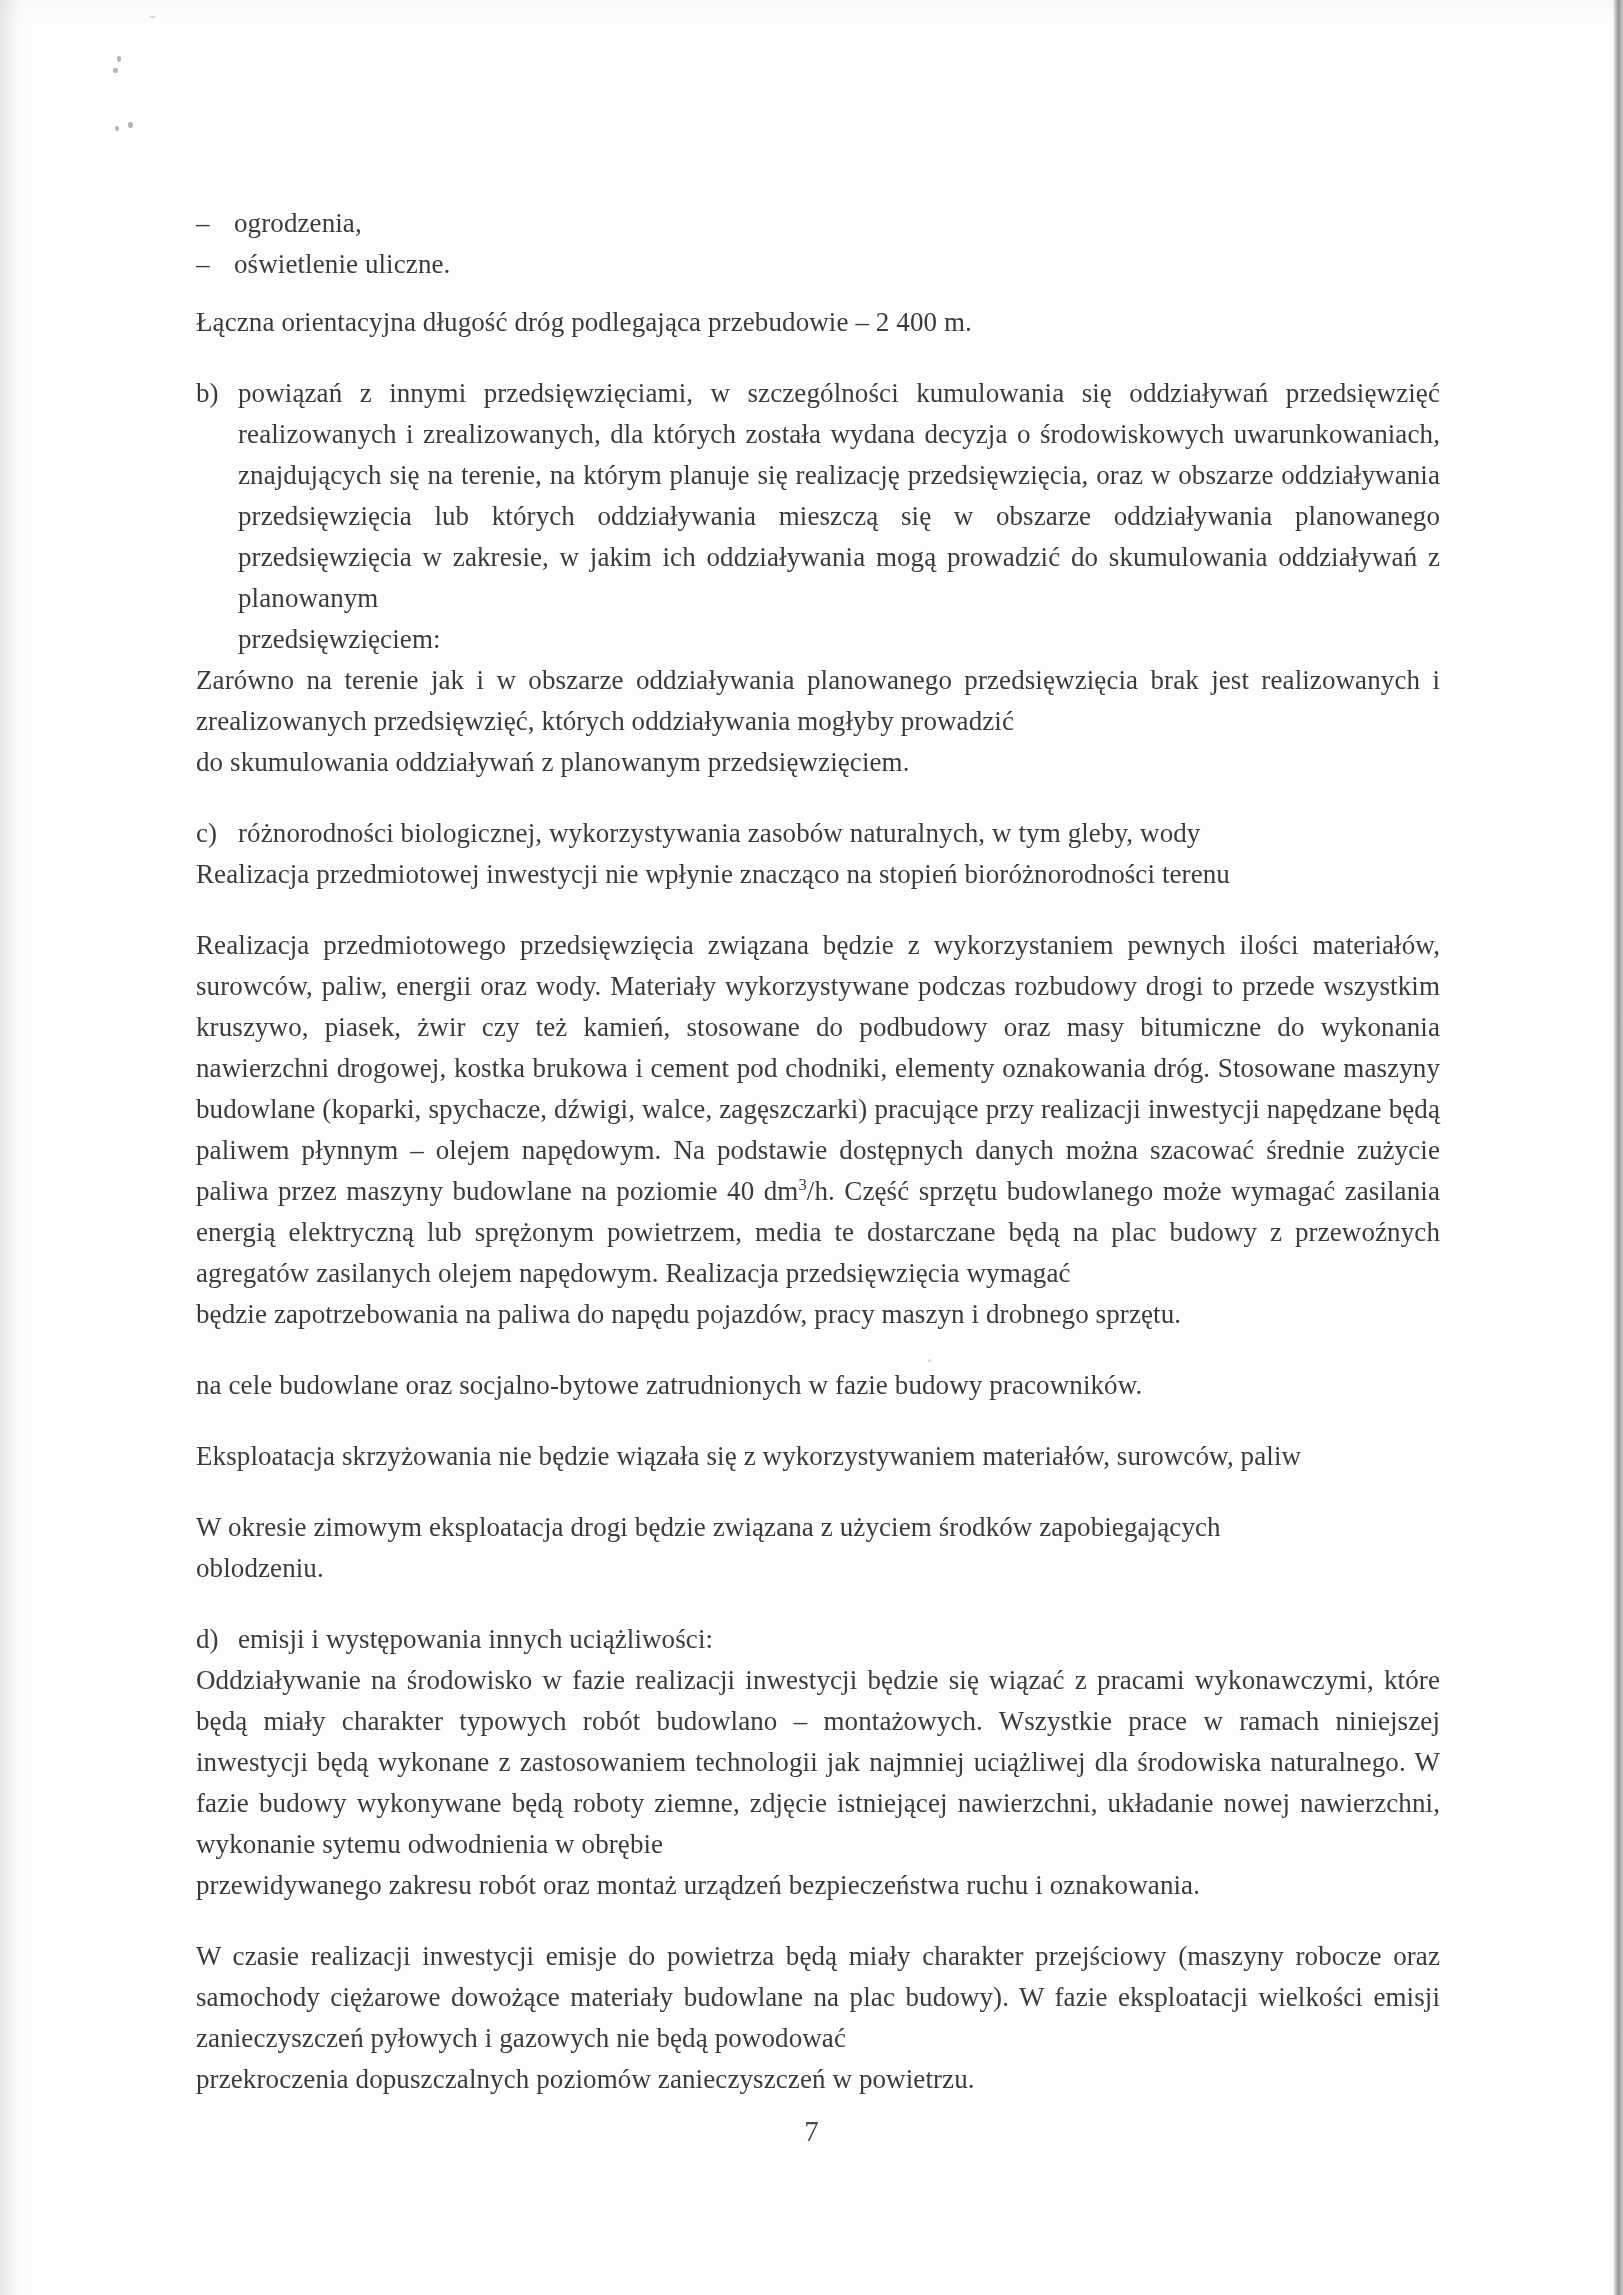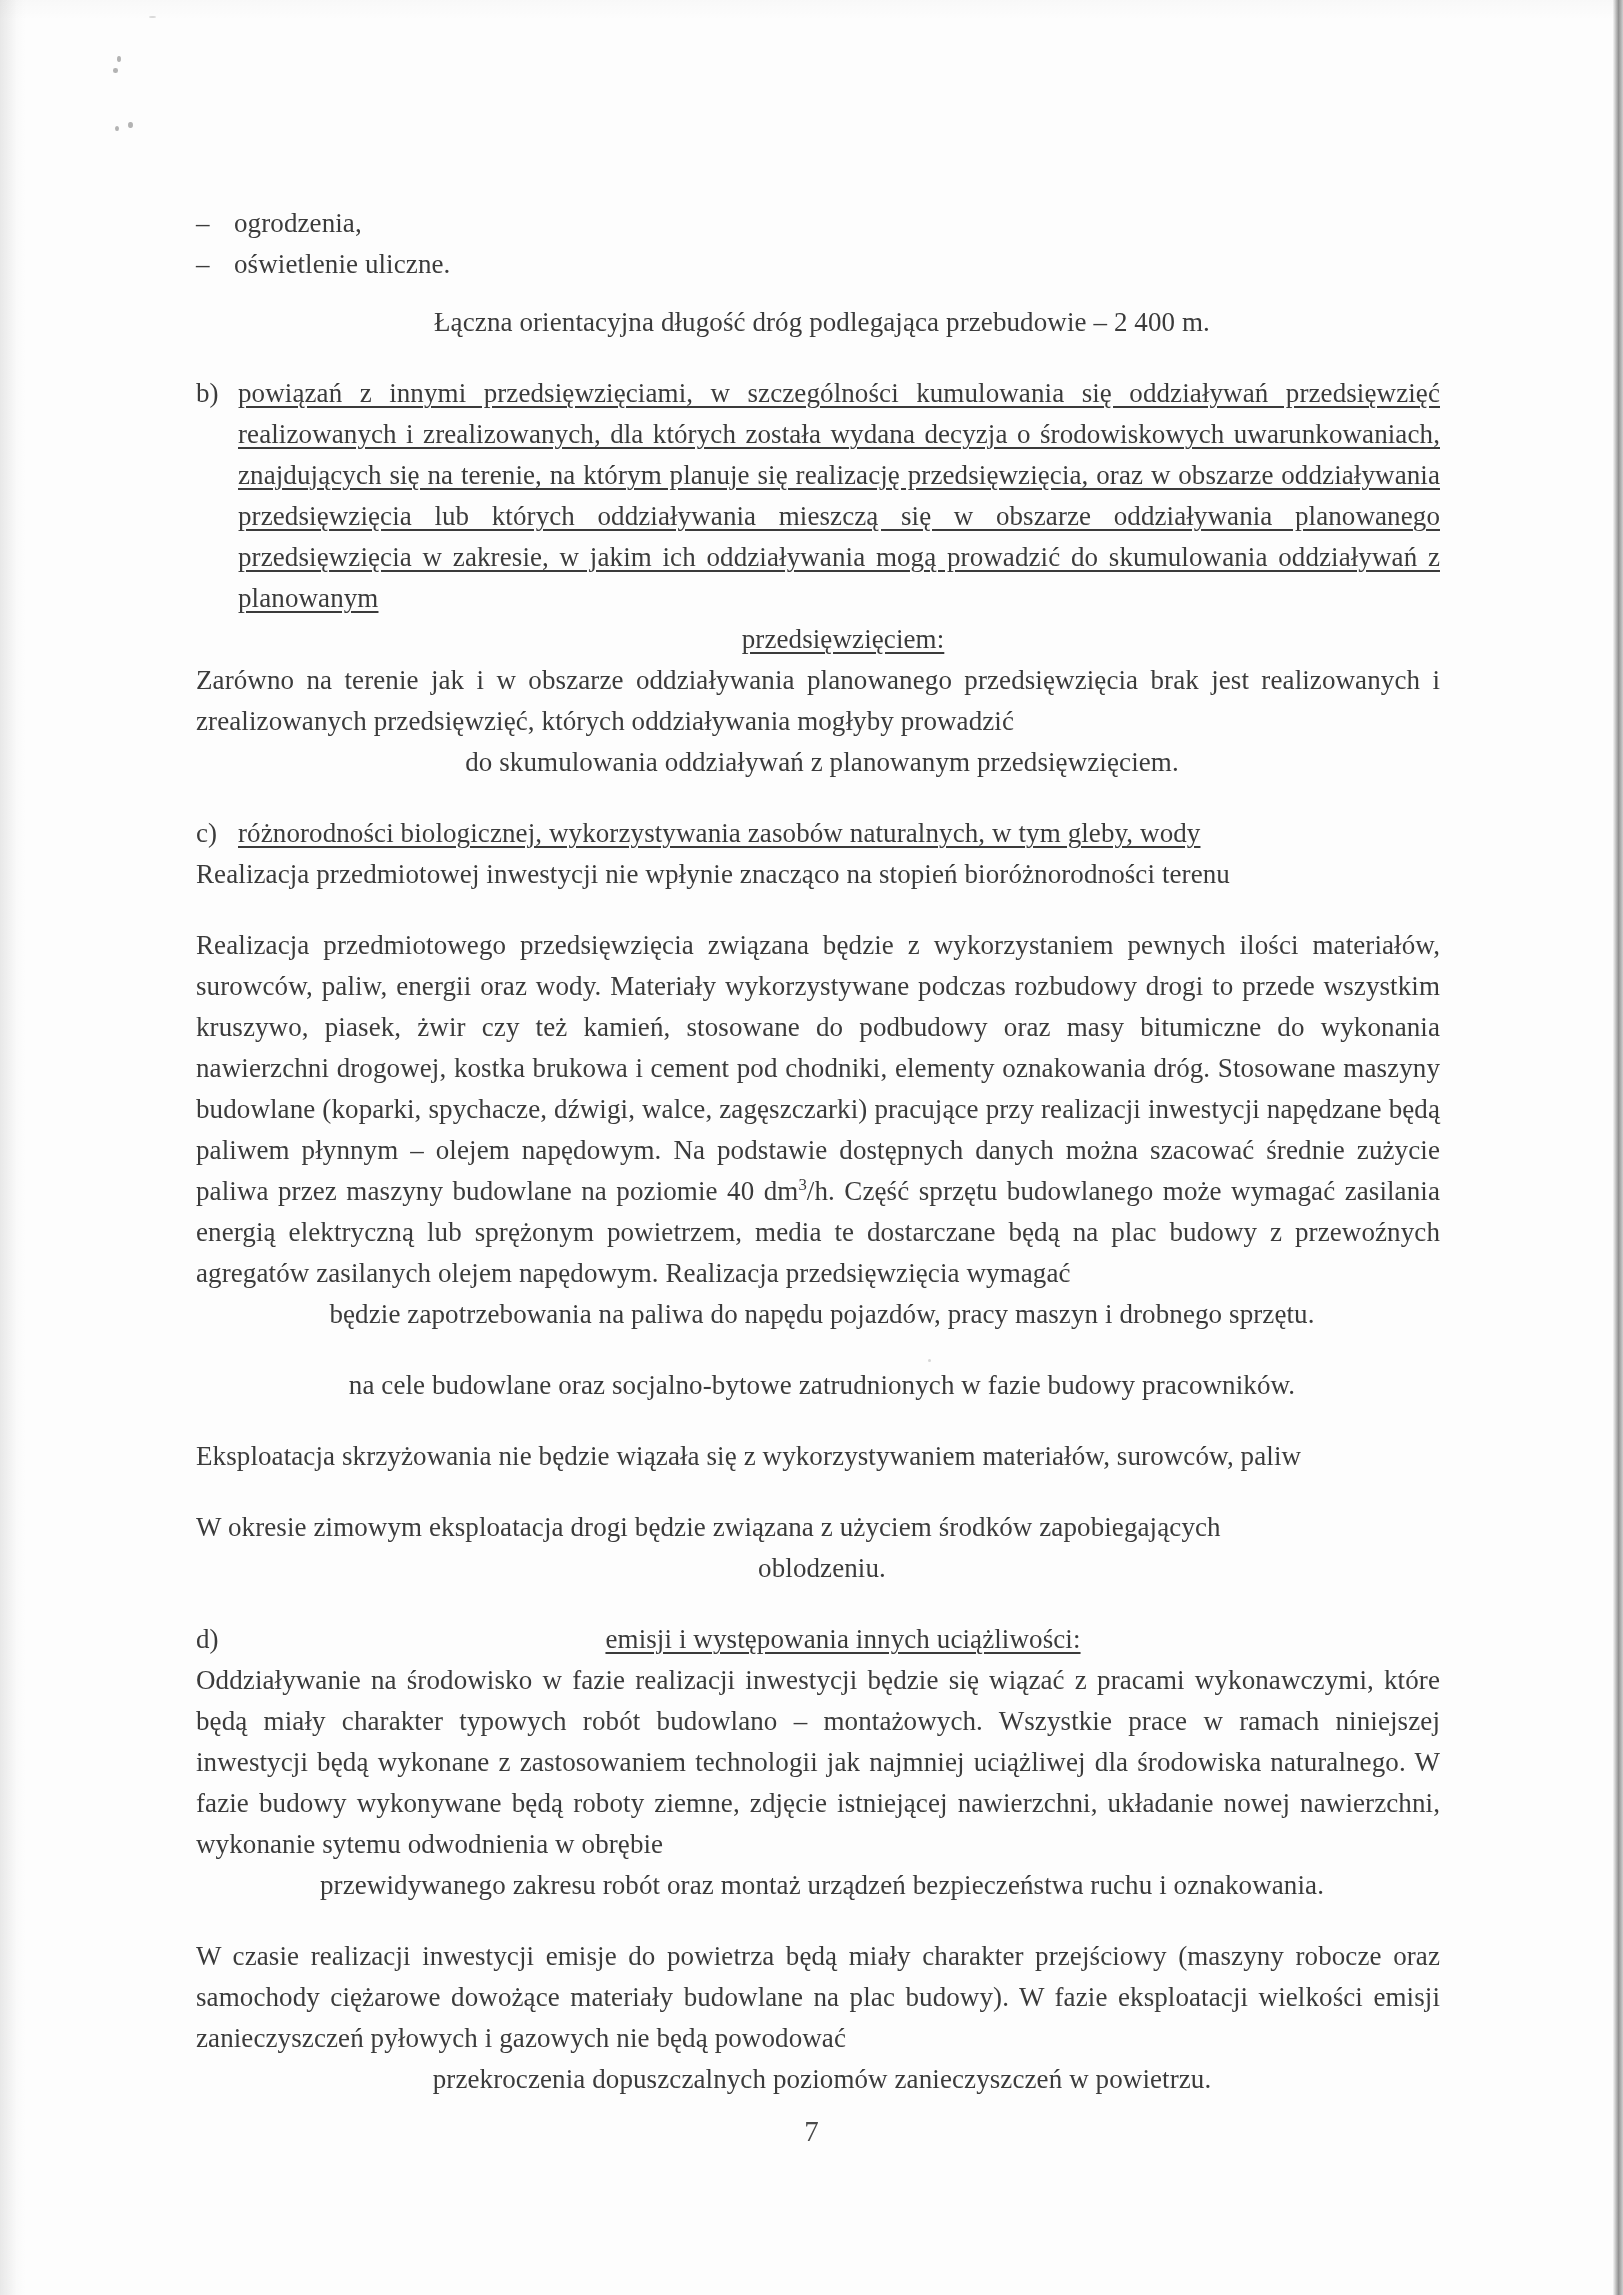--- a/index.html
+++ b/index.html
@@ -49,28 +49,28 @@
   
   .bullets { margin-top:203px; }
   .bullet-row { display:flex; align-items:flex-start; }
   .bullet-dash { width:38px; flex:0 0 38px; }
   .bullet-text { flex:1 1 auto; }
 
   
   .item { display:flex; align-items:flex-start; }
   .item-label { width:42px; flex:0 0 42px; }
   .item-body { flex:1 1 auto; text-align:justify; }
-  .u { text-decoration:underline; text-underline-offset:3.9px; text-decoration-thickness:1.6px; }
+  .u { text-underline-offset:3.9px; text-decoration-thickness:1.6px; }
 
   
   .heading-block { text-align:justify; }
   .heading-block > span { display:inline; }
 
   
-  .nojust { text-align:center;margin-left:8px; }
+  .nojust { text-align:left; }
 
   sup { font-size:.62em; vertical-align:super; line-height:0; }
 
   #page-number {
     position:absolute;
     left:0; right:0; top:2115px;
     text-align:center;
     font-size:29px;
     color:#4a4a4a;
   }

